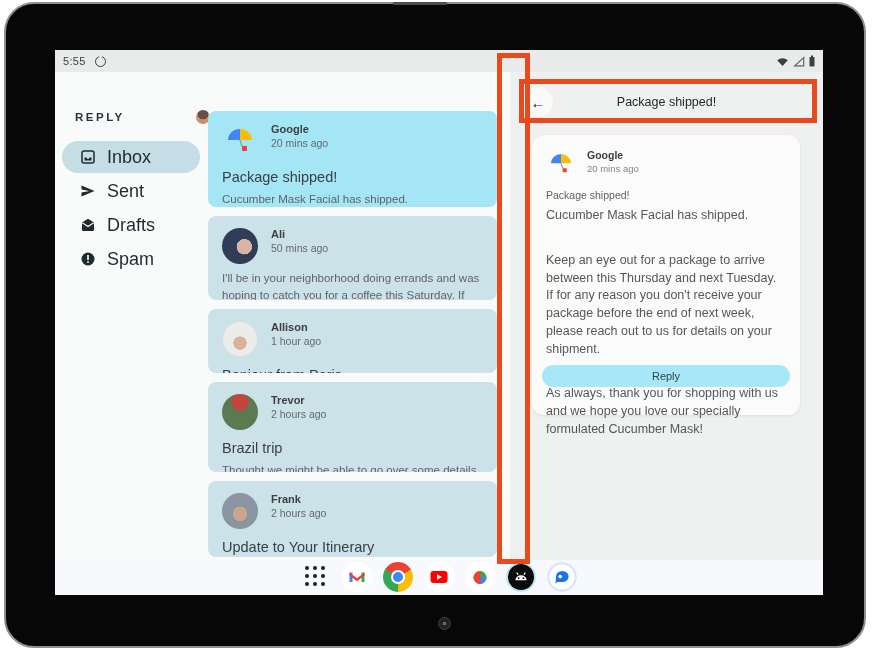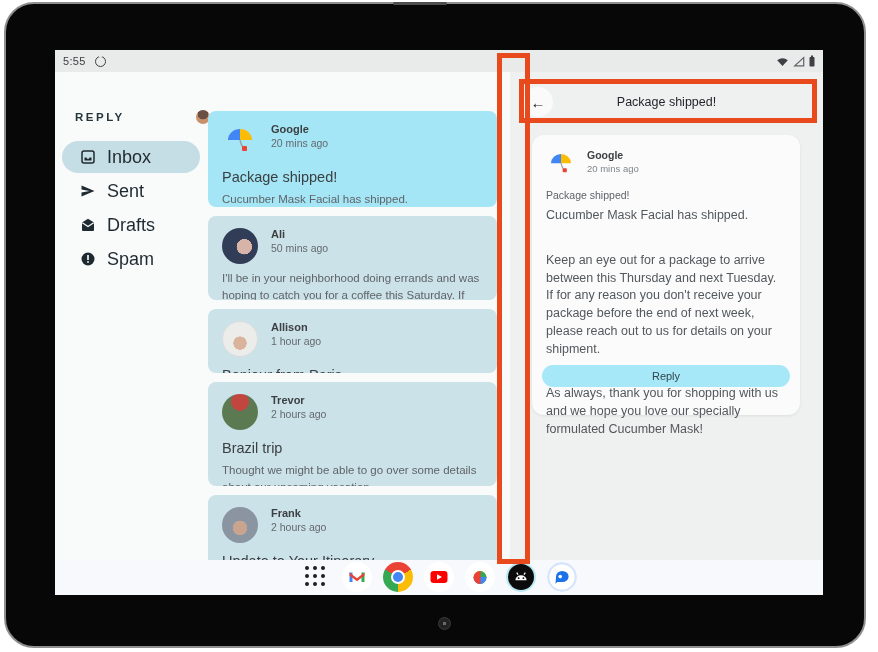--- a/index.html
+++ b/index.html
@@ -213,21 +213,21 @@
             <span class="avatar36 av-allison"></span>
             <div>
               <div class="sender">Allison</div>
               <div class="meta">1 hour ago</div>
             </div>
           </div>
           <div class="subject">Bonjour from Paris</div>
           <div class="preview">Here are some great shots from my trip...</div>
         </div>
 
-        <div class="card" style="height:104px">
+        <div class="card" style="height:90px">
           <div class="card-head">
             <span class="avatar36 av-trevor"></span>
             <div>
               <div class="sender">Trevor</div>
               <div class="meta">2 hours ago</div>
             </div>
           </div>
           <div class="subject">Brazil trip</div>
           <div class="preview">Thought we might be able to go over some details about our upcoming vacation....</div>
         </div>

